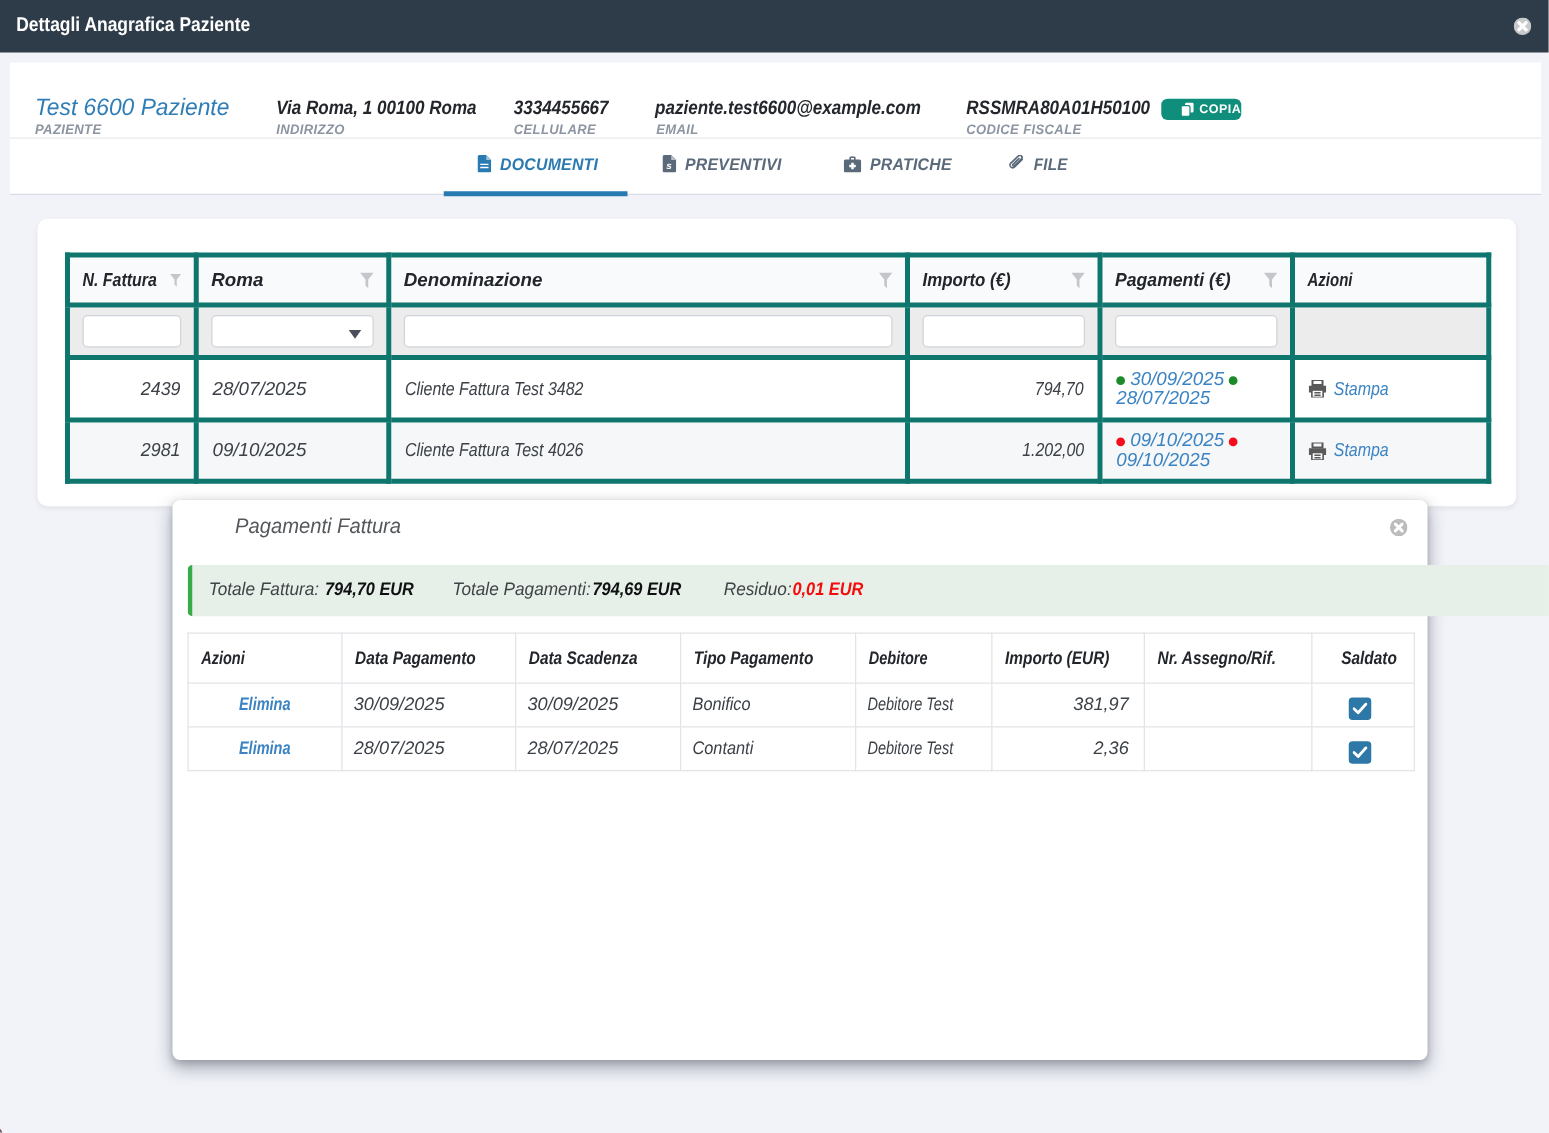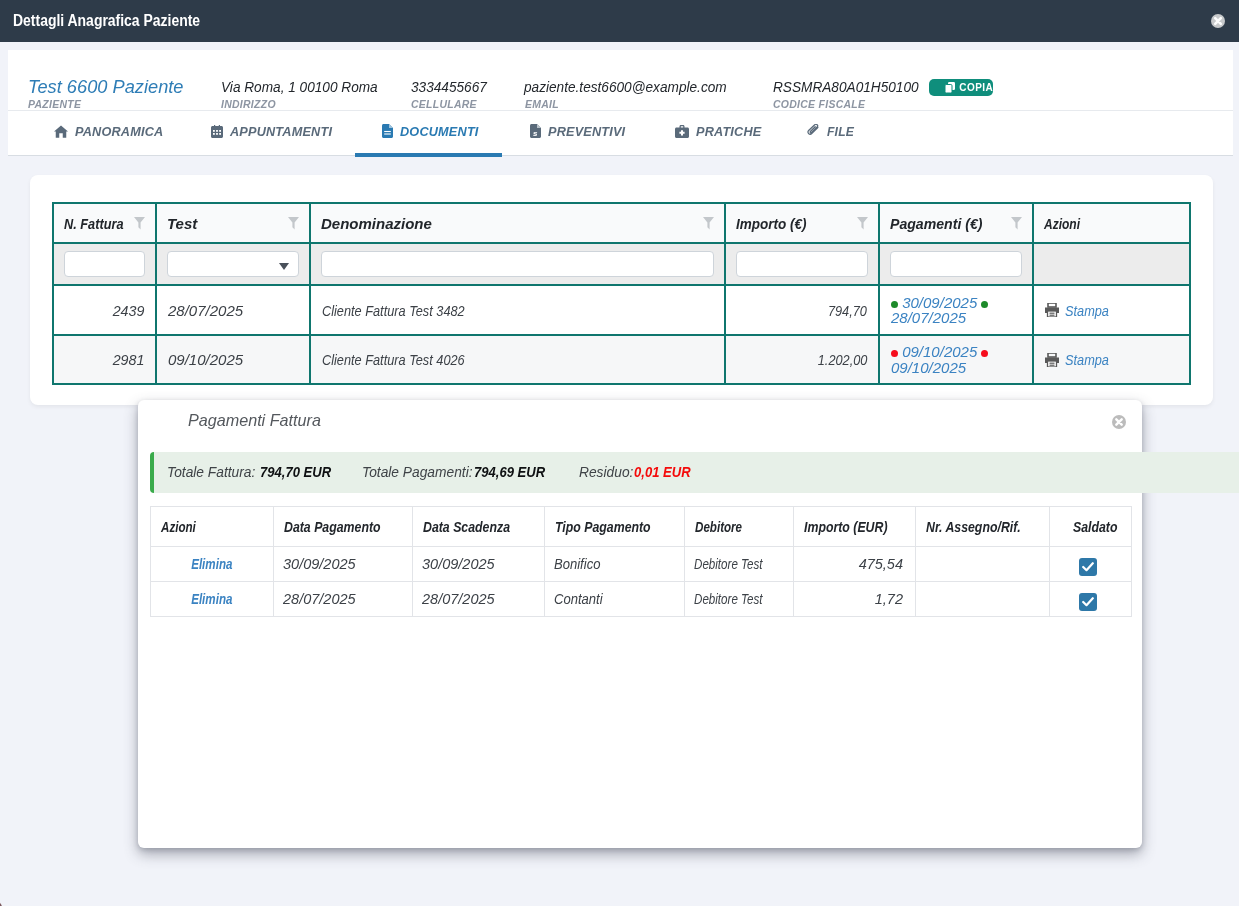--- a/index.html
+++ b/index.html
@@ -15,34 +15,34 @@
 .s90 { transform:scaleX(.90); }
 .s94 { transform:scaleX(.94); }
 .s95 { transform:scaleX(.95); }
 
 #navbar { left:0; top:0; width:1239px; height:42px; background:#2e3b49; }
 #navtitle { left:13px; top:0; height:42px; line-height:42px; color:#fff; font-size:16px; font-weight:bold; }
 
 #hcard { left:8px; top:50px; width:1225px; height:106px; background:#fff; border-bottom:1px solid #d8dde3; }
 #hdivider { left:0; top:60px; width:1225px; height:1px; background:#e7eaee; }
 .flabel { font-size:11px; font-style:italic; color:#8d95a2; letter-spacing:.3px; font-weight:bold;margin-top:36px; }
-.fvalue { font-size:15.5px; font-style:italic; color:#23272c; font-weight:normal; }
+.fvalue { font-size:15.5px; font-style:italic; color:#23272c; font-weight:bold; }
 #pname { font-size:19px; font-style:italic; font-weight:normal; color:#2e7db6; }
 
 #copia { left:921px; top:29px; width:64px; height:17px; background:#0f8e7c; border-radius:5px; color:#fff; font-size:10px; font-weight:bold; letter-spacing:.4px; display:flex; align-items:center; justify-content:flex-end; gap:4px; }
 
 .tab { top:60px; height:42px; display:flex; align-items:center; gap:7px; font-size:13.5px; font-weight:bold; font-style:italic; color:#5a6a7a; letter-spacing:.2px; }
 .tab svg { flex:none; }
 .tab.active { color:#2a7ab2; }
 #tabline { left:347px; top:103px; width:147px; height:3.5px; background:#2a7ab2; }
 
 #mcard { left:30px; top:175px; width:1183px; height:230px; background:#fff; border-radius:8px; box-shadow:0 2px 4px rgba(0,0,0,.06); }
 table { border-collapse:collapse; table-layout:fixed; }
 #mtable { left:22px; top:27px; width:1137px; font-style:italic; }
-#mtable td, #mtable th { border:2px solid #0f766e; overflow:hidden; white-space:nowrap; }
+#mtable td, #mtable th { border:4px solid #0f766e; overflow:hidden; white-space:nowrap; }
 #mtable th { height:40px; background:#f9fafb; font-size:15px; color:#22262b; text-align:left; padding:0 10px; }
 #mtable .frow td { height:42px; background:#ececec; padding:0 10px; }
 #mtable .drow td { height:50px; font-size:15px; color:#3c4147; padding:0 11px; font-weight:normal; }
 #mtable .drow2 td { height:49px; background:#f6f7f8; }
 .thflex { display:flex; align-items:center; justify-content:space-between; }
 .finput { width:100%; height:26px; background:#fff; border:1px solid #ced4da; border-radius:4px; }
 .fselect { position:relative; }
 .fselect:after { content:""; position:absolute; right:9px; top:11px; width:0; height:0; border-left:5px solid transparent; border-right:5px solid transparent; border-top:7px solid #49505a; }
 .tright { text-align:right; }
 .link { color:#3b83c2; text-decoration:none; }
@@ -89,40 +89,20 @@
   <div class="abs flabel" style="left:765px;top:12px"><span class="cx s95">CODICE FISCALE</span></div>
   <div class="abs fvalue" style="left:765px;top:28px"><span class="cx s88">RSSMRA80A01H50100</span></div>
   <div id="copia" class="abs">
       <svg width="10" height="11" viewBox="0 0 10 11">
         <rect x="3" y="0" width="7" height="8" rx="1.2" fill="#fff"></rect>
         <rect x="0" y="2.5" width="7" height="8.5" rx="1.2" fill="#fff" stroke="#0f8e7c" stroke-width="1"></rect>
       </svg>
       <span>COPIA</span>
     </div>
 
-  <div class="tab abs" style="left:46px">
-    <svg width="14" height="13" viewBox="0 0 16 14" fill="#5a6a7a">
-        <path d="M8 0 L16 7 L14 7 L14 14 L10 14 L10 9 L6 9 L6 14 L2 14 L2 7 L0 7 Z"></path>
-      </svg>
-    <span class="cx s94">PANORAMICA</span>
-  </div>
-  <div class="tab abs" style="left:203px">
-    <svg width="12" height="13" viewBox="0 0 12 13" fill="#5a6a7a">
-        <path d="M0 2.5 C0 1.7 .7 1 1.5 1 L10.5 1 C11.3 1 12 1.7 12 2.5 L12 11.5 C12 12.3 11.3 13 10.5 13 L1.5 13 C.7 13 0 12.3 0 11.5 Z M3 0 L4.2 0 L4.2 2 L3 2 Z M7.8 0 L9 0 L9 2 L7.8 2 Z"></path>
-        <g fill="#fff">
-          <rect x="2" y="5" width="1.8" height="1.8"></rect>
-          <rect x="5.1" y="5" width="1.8" height="1.8"></rect>
-          <rect x="8.2" y="5" width="1.8" height="1.8"></rect>
-          <rect x="2" y="8" width="1.8" height="1.8"></rect>
-          <rect x="5.1" y="8" width="1.8" height="1.8"></rect>
-          <rect x="8.2" y="8" width="1.8" height="1.8"></rect>
-        </g>
-      </svg>
-    <span class="cx s94">APPUNTAMENTI</span>
-  </div>
   <div class="tab abs active" style="left:374px">
     <svg width="11" height="14" viewBox="0 0 11 14" fill="#2a7ab2">
         <path d="M0 1.5 C0 .7 .7 0 1.5 0 L7 0 L11 4 L11 12.5 C11 13.3 10.3 14 9.5 14 L1.5 14 C.7 14 0 13.3 0 12.5 Z"></path>
         <path d="M7 0 L7 4 L11 4 Z" fill="#9fc4de"></path>
         <g stroke="#fff" stroke-width="1.1">
           <line x1="2.2" y1="7.5" x2="8.8" y2="7.5"></line>
           <line x1="2.2" y1="10" x2="8.8" y2="10"></line>
         </g>
       </svg>
     <span class="cx s94">DOCUMENTI</span>
@@ -166,21 +146,21 @@
       <th>
             <div class="thflex">
               <span class="cx s85">N. Fattura</span>
               <svg width="11" height="13" viewBox="0 0 11 13" fill="#c3c7cb">
                 <path d="M0 0 L11 0 L6.6 5.5 L6.6 12.5 L4.4 10.3 L4.4 5.5 Z"></path>
               </svg>
             </div>
           </th>
       <th>
             <div class="thflex">
-              <span class="cx">Test</span>
+              <span class="cx">Roma</span>
               <svg width="11" height="13" viewBox="0 0 11 13" fill="#c3c7cb">
                 <path d="M0 0 L11 0 L6.6 5.5 L6.6 12.5 L4.4 10.3 L4.4 5.5 Z"></path>
               </svg>
             </div>
           </th>
       <th>
             <div class="thflex">
               <span class="cx">Denominazione</span>
               <svg width="11" height="13" viewBox="0 0 11 13" fill="#c3c7cb">
                 <path d="M0 0 L11 0 L6.6 5.5 L6.6 12.5 L4.4 10.3 L4.4 5.5 Z"></path>
@@ -300,37 +280,37 @@
       <th><span class="cx s85">Importo (EUR)</span></th>
       <th><span class="cx s85">Nr. Assegno/Rif.</span></th>
       <th style="text-align:right"><span class="cxc s85">Saldato</span></th>
     </tr>
     <tr>
       <td style="text-align:center"><span class="link cxc s80" style="font-weight:bold">Elimina</span></td>
       <td><span class="cx">30/09/2025</span></td>
           <td><span class="cx">30/09/2025</span></td>
       <td><span class="cx s90">Bonifico</span></td>
           <td><span class="cx s80">Debitore Test</span></td>
-      <td class="tright"><span class="cxr">475,54</span></td>
+      <td class="tright"><span class="cxr">381,97</span></td>
           <td></td>
       <td>
             <div class="chk">
               <svg width="12" height="10" viewBox="0 0 12 10">
                 <path d="M1.2 5 L4.5 8.2 L10.8 1.2" fill="none" stroke="#fff" stroke-width="2.2" stroke-linecap="round" stroke-linejoin="round"></path>
               </svg>
             </div>
           </td>
     </tr>
     <tr>
       <td style="text-align:center"><span class="link cxc s80" style="font-weight:bold">Elimina</span></td>
       <td><span class="cx">28/07/2025</span></td>
           <td><span class="cx">28/07/2025</span></td>
       <td><span class="cx s90">Contanti</span></td>
           <td><span class="cx s80">Debitore Test</span></td>
-      <td class="tright"><span class="cxr">1,72</span></td>
+      <td class="tright"><span class="cxr">2,36</span></td>
           <td></td>
       <td>
             <div class="chk">
               <svg width="12" height="10" viewBox="0 0 12 10">
                 <path d="M1.2 5 L4.5 8.2 L10.8 1.2" fill="none" stroke="#fff" stroke-width="2.2" stroke-linecap="round" stroke-linejoin="round"></path>
               </svg>
             </div>
           </td>
     </tr>
   </tbody>

